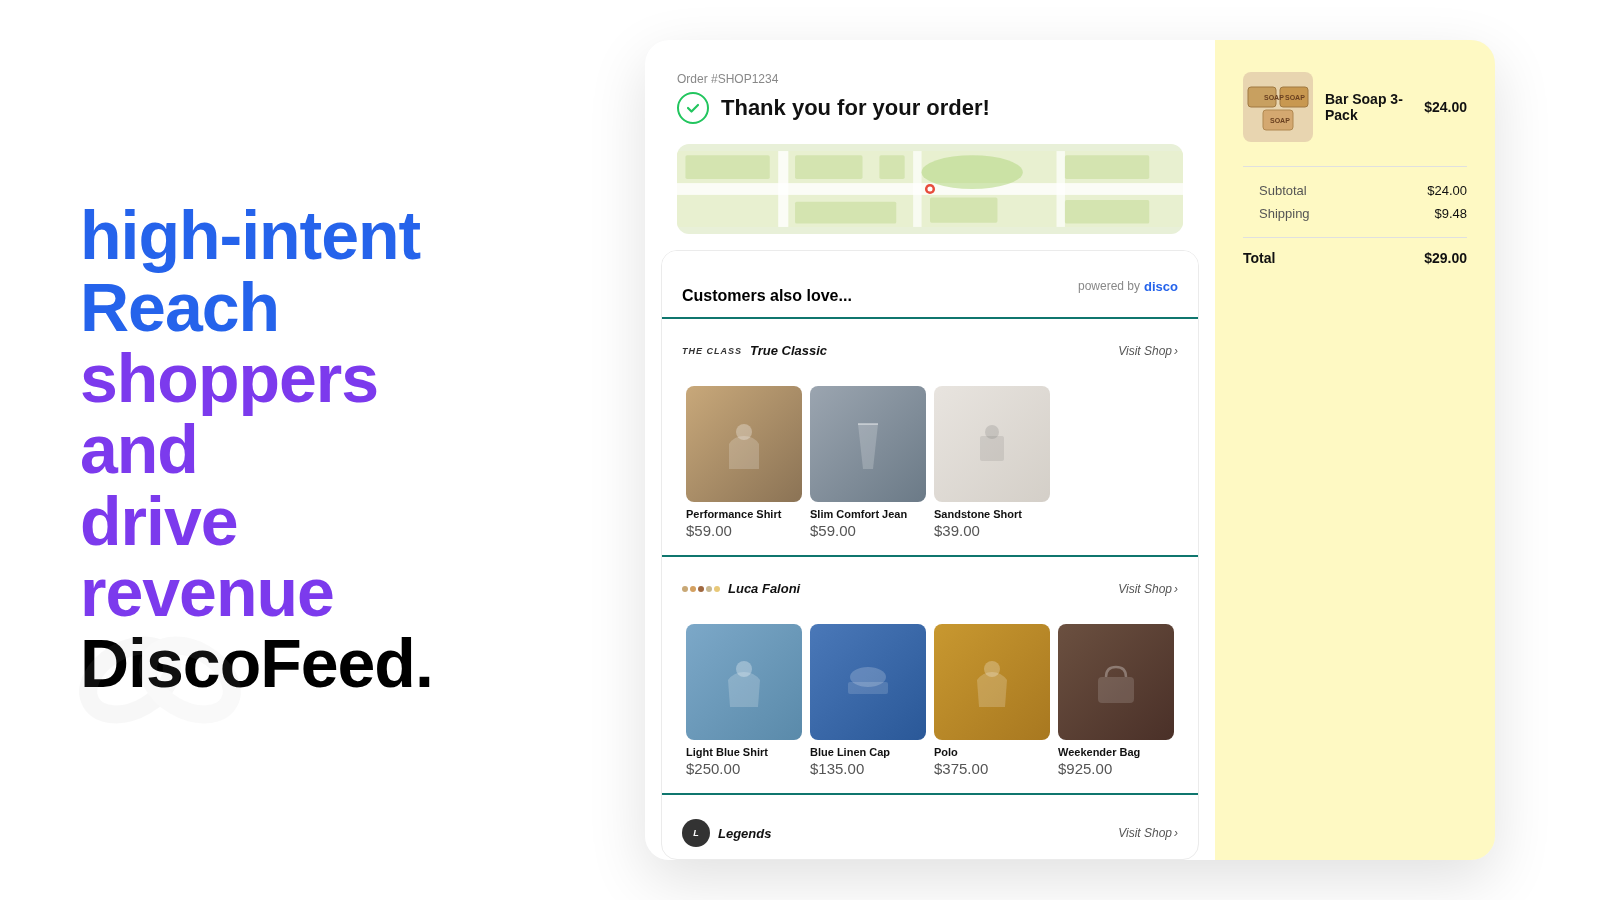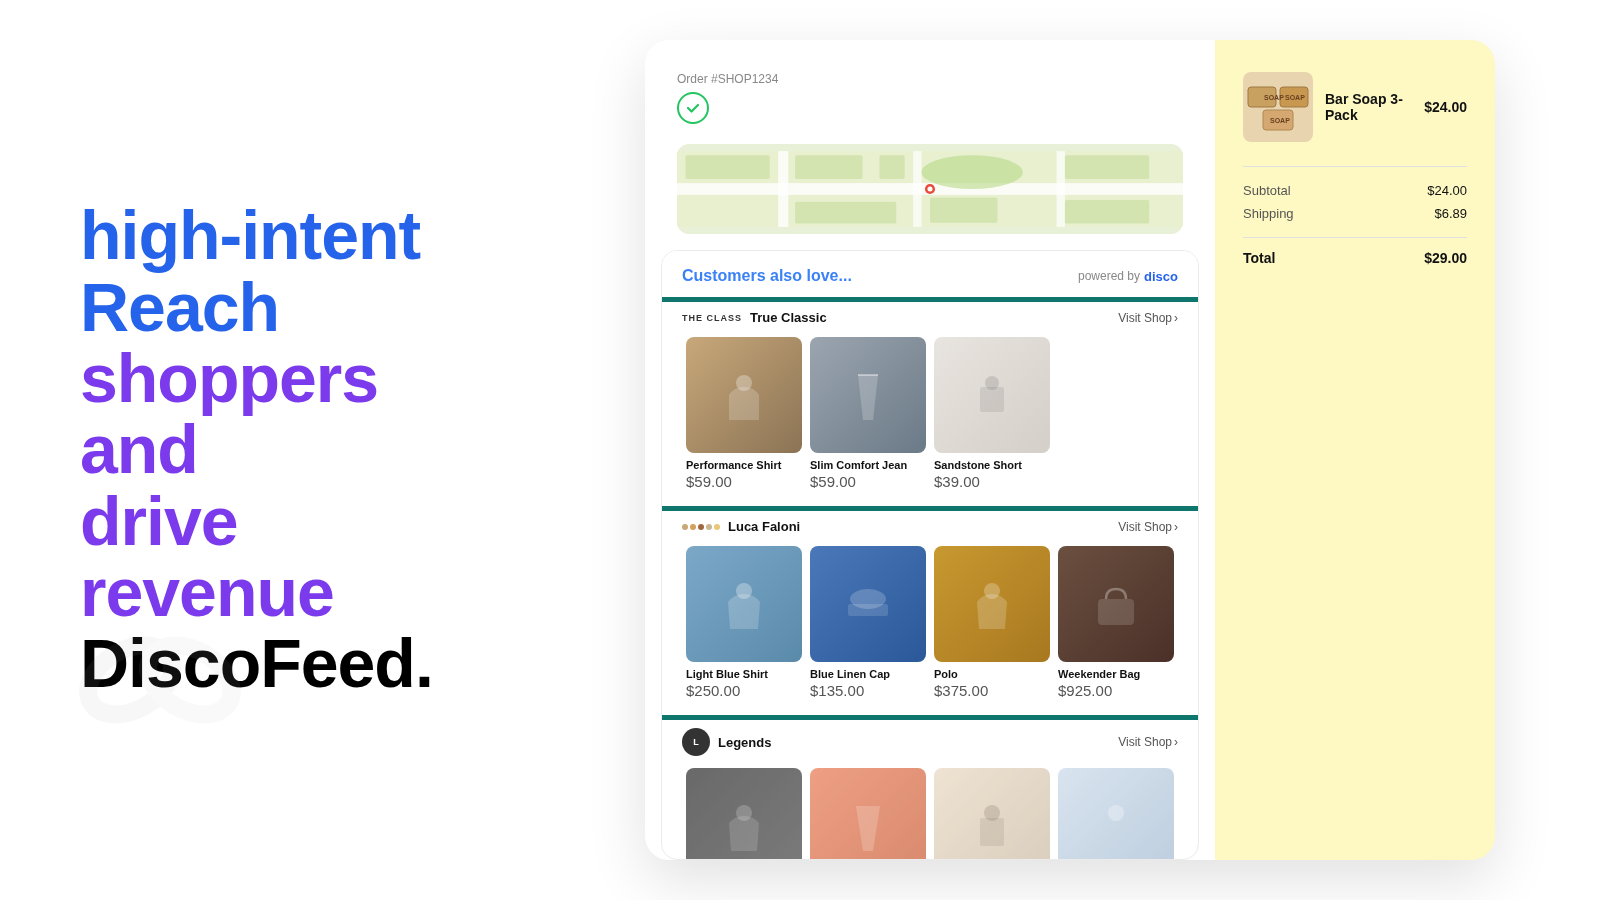--- a/index.html
+++ b/index.html
@@ -132,44 +132,46 @@
       display: flex;
       align-items: center;
       justify-content: space-between;
       padding: 16px 20px 12px;
       background: #fff;
     }
 
     .customers-title {
       font-size: 16px;
       font-weight: 700;
-      color: #3b82f6;
+      color: #000000;
+      margin-top: 20px;
     }
 
     .powered-by {
       font-size: 12px;
       color: #888;
       display: flex;
       align-items: center;
       gap: 4px;
     }
 
     .disco-logo {
       color: #2563eb;
       font-weight: 700;
       font-size: 13px;
     }
 
     
     .brand-row {
-      padding: 8px 20px;
+      padding: 24px 20px;
       display: flex;
       align-items: center;
       justify-content: space-between;
-      border-top: 5px solid #0f766e;
+      border-top: 2px solid #0f766e;
+      font-style: italic;
     }
 
     .brand-info {
       display: flex;
       align-items: center;
       gap: 8px;
     }
 
     .brand-logo-text {
       font-size: 10px;
@@ -279,20 +281,21 @@
     .summary-divider {
       height: 1px;
       background: #e0e0e0;
       margin-bottom: 16px;
     }
 
     .summary-line {
       display: flex;
       justify-content: space-between;
       margin-bottom: 8px;
+      margin-left: 16px;
     }
 
     .summary-label {
       font-size: 13px;
       color: #555;
     }
 
     .summary-value {
       font-size: 13px;
       color: #111;
@@ -402,20 +405,21 @@
     <div class="device-main">
 
       <div class="order-header">
         <div class="order-number">Order #SHOP1234</div>
         <div class="order-thank-you">
           <div class="check-circle">
             <svg viewBox="0 0 16 16" fill="none">
               <polyline points="3,8 6.5,11.5 13,5" stroke="#22c55e" stroke-width="2.2" stroke-linecap="round" stroke-linejoin="round"></polyline>
             </svg>
           </div>
+          <span class="thank-you-text">Thank you for your order!</span>
         </div>
       </div>
 
       <div class="map-area">
         <svg class="map-svg" viewBox="0 0 600 90" xmlns="http://www.w3.org/2000/svg">
 
           <rect width="600" height="90" fill="#e8f0d0"></rect>
 
           <rect x="0" y="38" width="600" height="14" fill="#fff" opacity="0.8"></rect>
           <rect x="120" y="0" width="12" height="90" fill="#fff" opacity="0.8"></rect>
@@ -622,21 +626,21 @@
       </div>
 
       <div class="summary-divider"></div>
 
       <div class="summary-line">
         <span class="summary-label">Subtotal</span>
         <span class="summary-value">$24.00</span>
       </div>
       <div class="summary-line">
         <span class="summary-label">Shipping</span>
-        <span class="summary-value">$6.89</span>
+        <span class="summary-value">$9.48</span>
       </div>
 
       <div class="summary-total-line">
         <span class="summary-total-label">Total</span>
         <span class="summary-total-value">$29.00</span>
       </div>
     </div>
 
   </div>
 </div>

